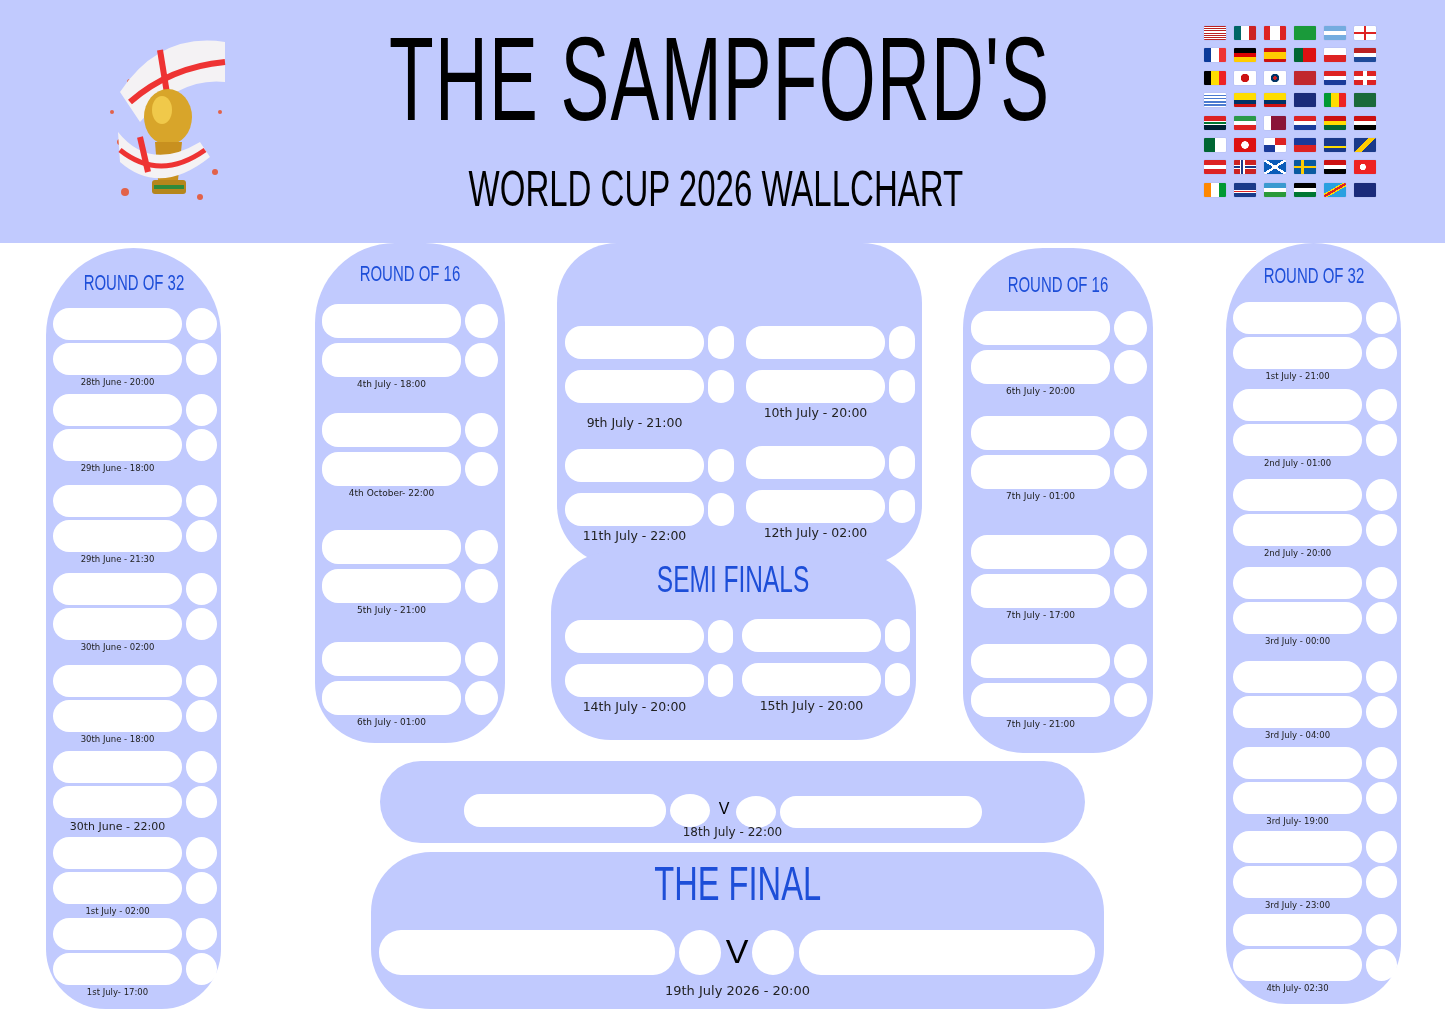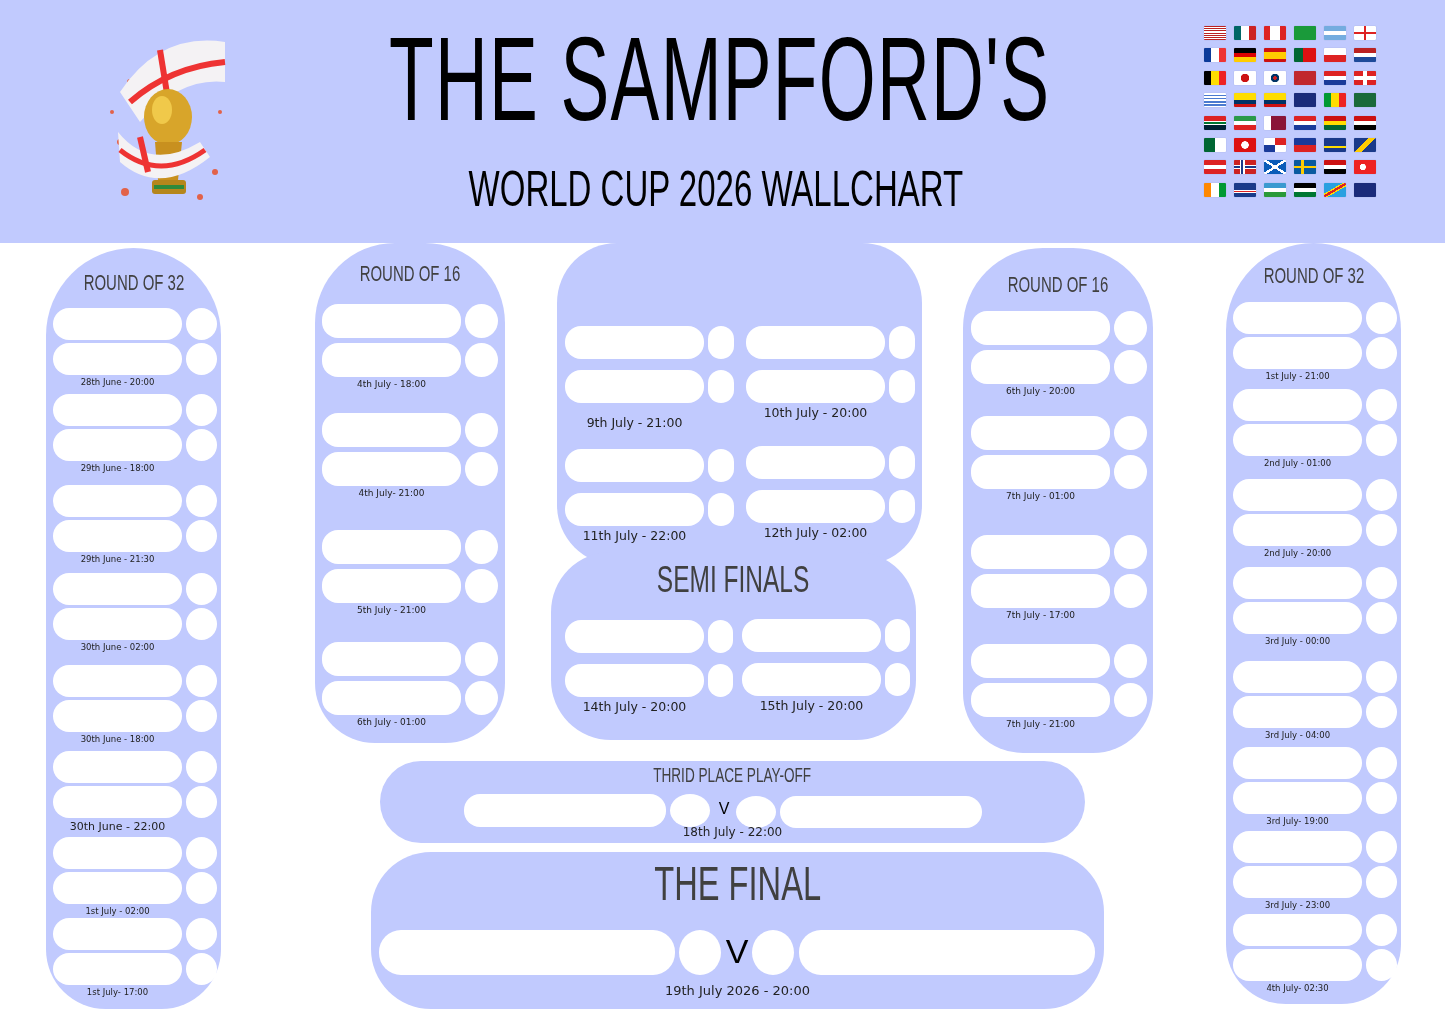--- a/index.html
+++ b/index.html
@@ -14,21 +14,21 @@
               font-size: 50px; line-height: 1; transform: scaleX(0.66); transform-origin: 703px 50%; color: #000; }
 
   .logo { position: absolute; left: 100px; top: 22px; width: 130px; height: 188px; }
 
   .flags { position: absolute; left: 1204px; top: 26px; width: 176px; display: grid;
            grid-template-columns: repeat(6, 22px); column-gap: 8px; row-gap: 8.4px; }
   .flag { width: 22px; height: 14px; border-radius: 1px; overflow: hidden; position: relative;
           box-shadow: 0 0 1px rgba(0,0,0,0.3); }
 
   .panel { position: absolute; background: #c1cafe; }
-  .panel-title { position: absolute; left: 0; right: 0; text-align: center; color: #404040; line-height: 1; white-space: nowrap; }
+  .panel-title { position: absolute; left: 0; right: 0; text-align: center; color: #1d4ed8; line-height: 1; white-space: nowrap; }
   .cond { display: inline-block; transform: scaleX(0.68); }
 
   .team { position: absolute; background: #fff; border-radius: 16px; }
   .score { position: absolute; background: #fff; border-radius: 50%; }
   .score.pill { border-radius: 14px; }
   .date { position: absolute; text-align: center; color: #222; white-space: nowrap; font-family: "DejaVu Sans", sans-serif; }
   .vs { position: absolute; color: #000; text-align: center; line-height: 1; }
 </style>
 </head>
 <body>
@@ -165,21 +165,21 @@
   </div>
 <div class="team" style="left: 7px; top: 61px; width: 139px; height: 34px;"></div>
     <div class="score" style="left: 150px; top: 61px; width: 33px; height: 34px;"></div>
     <div class="team" style="left: 7px; top: 100px; width: 139px; height: 34px;"></div>
     <div class="score" style="left: 150px; top: 100px; width: 33px; height: 34px;"></div>
     <div class="date" style="left: 7px; width: 139px; top: 136px; font-size: 9px;">4th July - 18:00</div>
     <div class="team" style="left: 7px; top: 170px; width: 139px; height: 34px;"></div>
     <div class="score" style="left: 150px; top: 170px; width: 33px; height: 34px;"></div>
     <div class="team" style="left: 7px; top: 209px; width: 139px; height: 34px;"></div>
     <div class="score" style="left: 150px; top: 209px; width: 33px; height: 34px;"></div>
-    <div class="date" style="left: 7px; width: 139px; top: 245px; font-size: 9px;">4th July- 21:00</div>
+    <div class="date" style="left: 7px; width: 139px; top: 245px; font-size: 9px;">4th October- 22:00</div>
     <div class="team" style="left: 7px; top: 287px; width: 139px; height: 34px;"></div>
     <div class="score" style="left: 150px; top: 287px; width: 33px; height: 34px;"></div>
     <div class="team" style="left: 7px; top: 326px; width: 139px; height: 34px;"></div>
     <div class="score" style="left: 150px; top: 326px; width: 33px; height: 34px;"></div>
     <div class="date" style="left: 7px; width: 139px; top: 362px; font-size: 9px;">5th July - 21:00</div>
     <div class="team" style="left: 7px; top: 399px; width: 139px; height: 34px;"></div>
     <div class="score" style="left: 150px; top: 399px; width: 33px; height: 34px;"></div>
     <div class="team" style="left: 7px; top: 438px; width: 139px; height: 34px;"></div>
     <div class="score" style="left: 150px; top: 438px; width: 33px; height: 34px;"></div>
     <div class="date" style="left: 7px; width: 139px; top: 474px; font-size: 9px;">6th July - 01:00</div>
@@ -290,23 +290,20 @@
     <div class="score" style="left: 140px; top: 623px; width: 31px; height: 32px;"></div>
     <div class="date" style="left: 7px; width: 129px; top: 657px; font-size: 8.5px;">3rd July - 23:00</div>
     <div class="team" style="left: 7px; top: 671px; width: 129px; height: 32px;"></div>
     <div class="score" style="left: 140px; top: 671px; width: 31px; height: 32px;"></div>
     <div class="team" style="left: 7px; top: 706px; width: 129px; height: 32px;"></div>
     <div class="score" style="left: 140px; top: 706px; width: 31px; height: 32px;"></div>
     <div class="date" style="left: 7px; width: 129px; top: 740px; font-size: 8.5px;">4th July- 02:30</div>
   </div>
 
 <div class="panel" style="left:380px; top:761px; width:705px; height:82px; border-radius:41px;">
-  <div class="panel-title" style="top:4px; font-size:20px;">
-    <span class="cond">THRID PLACE PLAY-OFF</span>
-  </div>
   <div class="team" style="left:84px; top:33px; width:202px; height:33px;"></div>
   <div class="score" style="left:290px; top:33px; width:40px; height:33px;"></div>
   <div class="vs" style="left:334px; top:40px; width:20px; font-size:16px;">V</div>
   <div class="score" style="left:356px; top:35px; width:40px; height:32px;"></div>
   <div class="team" style="left:400px; top:35px; width:202px; height:32px;"></div>
   <div class="date" style="left:0; right:0; top:64px; font-size:12px;">18th July - 22:00</div>
 </div>
 
 <div class="panel" style="left:371px; top:852px; width:733px; height:157px; border-radius:60px;">
   <div class="panel-title" style="top:8px; font-size:48px;">

